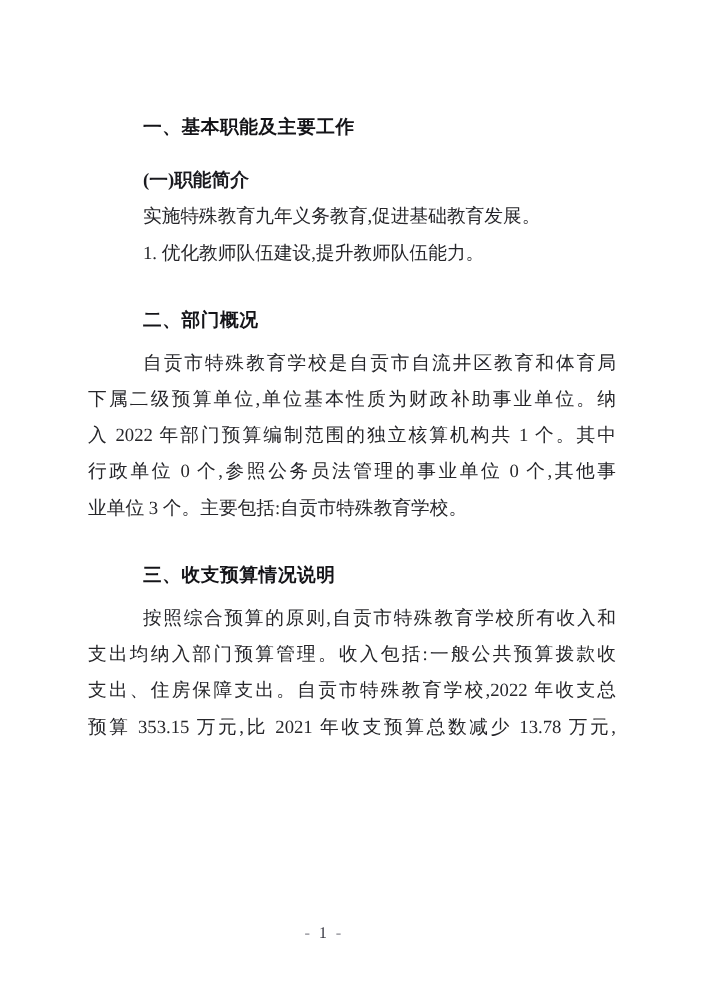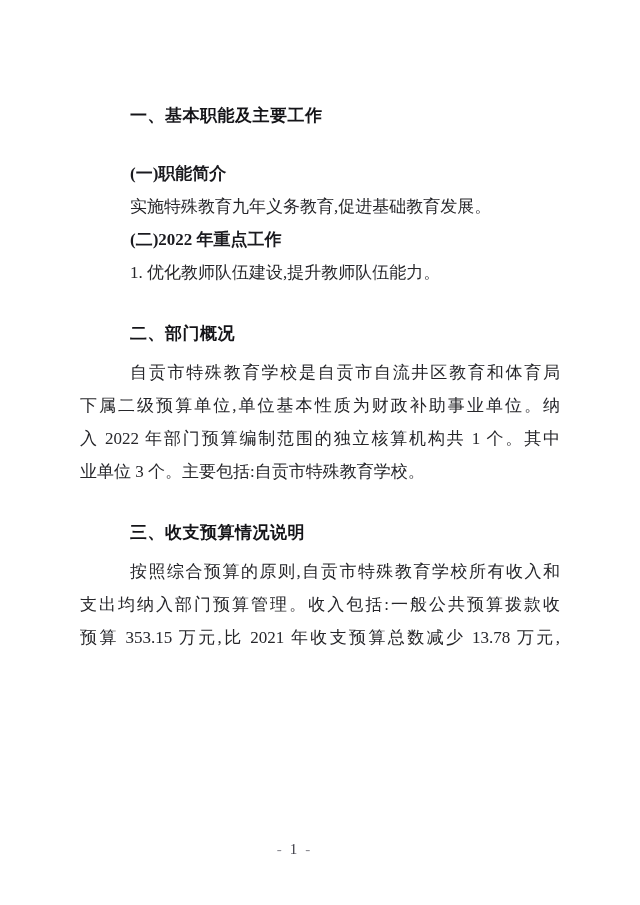--- a/index.html
+++ b/index.html
@@ -25,21 +25,21 @@
     min-height: 33px;
   }
   .h1 {
     font-family: "Liberation Sans", "DejaVu Sans", sans-serif;
     font-weight: 700;
     color: #141418;
     margin-top: 28px;
     letter-spacing: 0.5px;
   }
   .content .h1:first-child { margin-top: 0; }
-  .h1 + .h2 { margin-top: 25px; }
+  .h1 + .h2 { margin-top: 15px; }
   .h1 + .pline { margin-top: 6px; }
   .h2 {
     font-weight: 700;
     color: #1a1a1f;
   }
   .indent { text-indent: 50px; }
   .jline {
     text-align: justify;
     text-align-last: justify;
   }
@@ -57,28 +57,29 @@
   .footer .num { color: #3c3c46; padding: 0 7px; }
 </style>
 </head>
 <body>
 
 <div class="page">
   <main class="content" id="doc-root">
       <div class="block h1 indent">一、基本职能及主要工作</div>
       <div class="block h2 indent">(一)职能简介</div>
       <div class="block line indent">实施特殊教育九年义务教育,促进基础教育发展。</div>
-      <div class="block h2 indent">(二)2022 年重点工作</div>
       <div class="block line indent">1. 优化教师队伍建设,提升教师队伍能力。</div>
       <div class="block h1 indent">二、部门概况</div>
       <div class="block pline indent jline">自贡市特殊教育学校是自贡市自流井区教育和体育局</div>
       <div class="block pline jline">下属二级预算单位,单位基本性质为财政补助事业单位。纳</div>
       <div class="block pline jline">入 2022 年部门预算编制范围的独立核算机构共 1 个。其中</div>
+      <div class="block pline jline">行政单位 0 个,参照公务员法管理的事业单位 0 个,其他事</div>
       <div class="block pline">业单位 3 个。主要包括:自贡市特殊教育学校。</div>
       <div class="block h1 indent">三、收支预算情况说明</div>
       <div class="block pline indent jline">按照综合预算的原则,自贡市特殊教育学校所有收入和</div>
       <div class="block pline jline">支出均纳入部门预算管理。收入包括:一般公共预算拨款收</div>
+      <div class="block pline jline">支出、住房保障支出。自贡市特殊教育学校,2022 年收支总</div>
       <div class="block pline jline">预算 353.15 万元,比 2021 年收支预算总数减少 13.78 万元,</div>
     </main>
   <footer class="footer">
     <span class="dash">-</span><span class="num">1</span><span class="dash">-</span>
   </footer>
 </div>
 
 </body></html>

